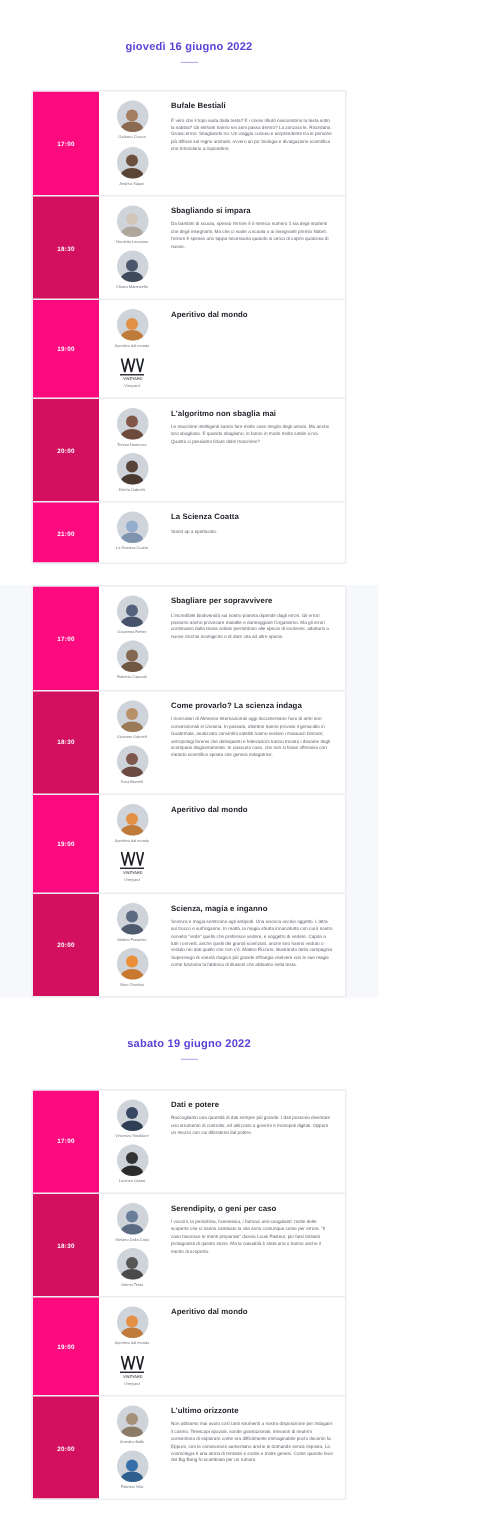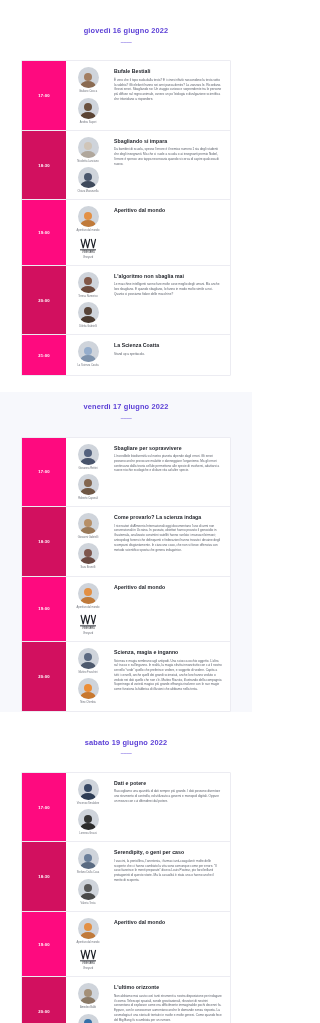--- a/index.html
+++ b/index.html
@@ -258,24 +258,20 @@
             </div>
           </div>
           <div class="content-cell">
             <div class="event-title">La Scienza Coatta</div>
             <div class="event-desc">Stand up a spettacolo.</div>
           </div>
         </div>
       </div>
     </div>
     <div class="day-section alt">
-      <div class="day-head">
-        <div class="day-title">venerdì 17 giugno 2022</div>
-        <div class="day-squiggle">~~~~</div>
-      </div>
       <div class="schedule">
         <div class="event-row">
           <div class="time-cell c1">17:00</div>
           <div class="speakers-cell">
             <div class="speaker">
               <span class="avatar" style="background: rgb(207, 212, 219);">
                 <span class="body" style="background: rgb(71, 83, 107);"></span>
                 <span class="head" style="background: rgb(71, 83, 107); filter: brightness(1.18);"></span>
               </span>
               <div class="speaker-name">Giovanna Rettini</div>

